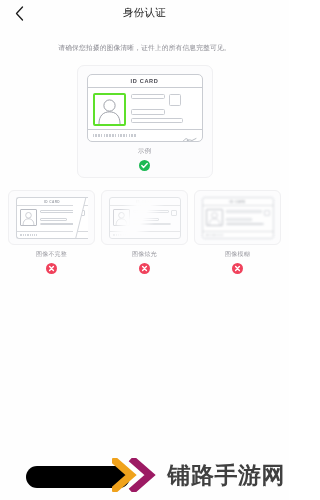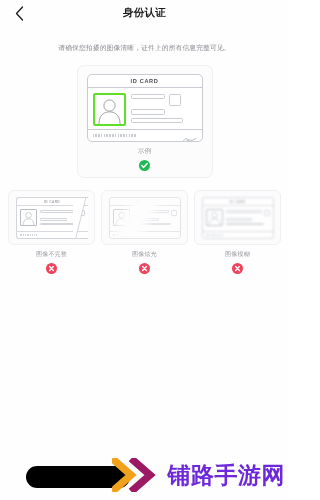--- a/index.html
+++ b/index.html
@@ -16,21 +16,21 @@
     position:relative; height:26px;
     display:flex; align-items:center; justify-content:center;
   }
   .back-btn {
     position:absolute; left:10px; top:50%; transform:translateY(-50%);
     width:18px; height:18px; display:flex; align-items:center; justify-content:center;
     cursor:pointer;
   }
   .back-btn svg { display:block; }
   .nav-title {
-    font-size:10.5px; font-weight:700; color:#1b1b1b; letter-spacing:.3px;
+    font-size:10.5px; font-weight:400; color:#1b1b1b; letter-spacing:.3px;
   }
 
   
   .heading-wrap { padding:10px 14px 0; text-align:center; }
   .page-title {
     font-size:13.5px; font-weight:700; color:#111; letter-spacing:.2px;
   }
   .page-sub {
     margin-top:7px; font-size:6.8px; color:#8d8d94; line-height:1.5;
     letter-spacing:.1px;
@@ -159,21 +159,21 @@
   .home-bar {
     position:absolute; left:26px; bottom:12px;
     width:104px; height:22px; background:#000; border-radius:11px;
   }
   .watermark {
     position:absolute; right:4px; bottom:8px;
     display:flex; align-items:center; gap:4px;
   }
   .wm-chev { width:52px; height:34px; }
   .wm-text {
-    font-size:23px; font-weight:700; color:#6d28d9; letter-spacing:.5px;
+    font-size:23px; font-weight:700; color:#404040; letter-spacing:.5px;
     font-family:"DejaVu Sans","Liberation Sans",sans-serif;
   }
 </style>
 </head>
 <body>
 
 <div class="screen">
 
   <div class="navbar">
     <div class="back-btn">

